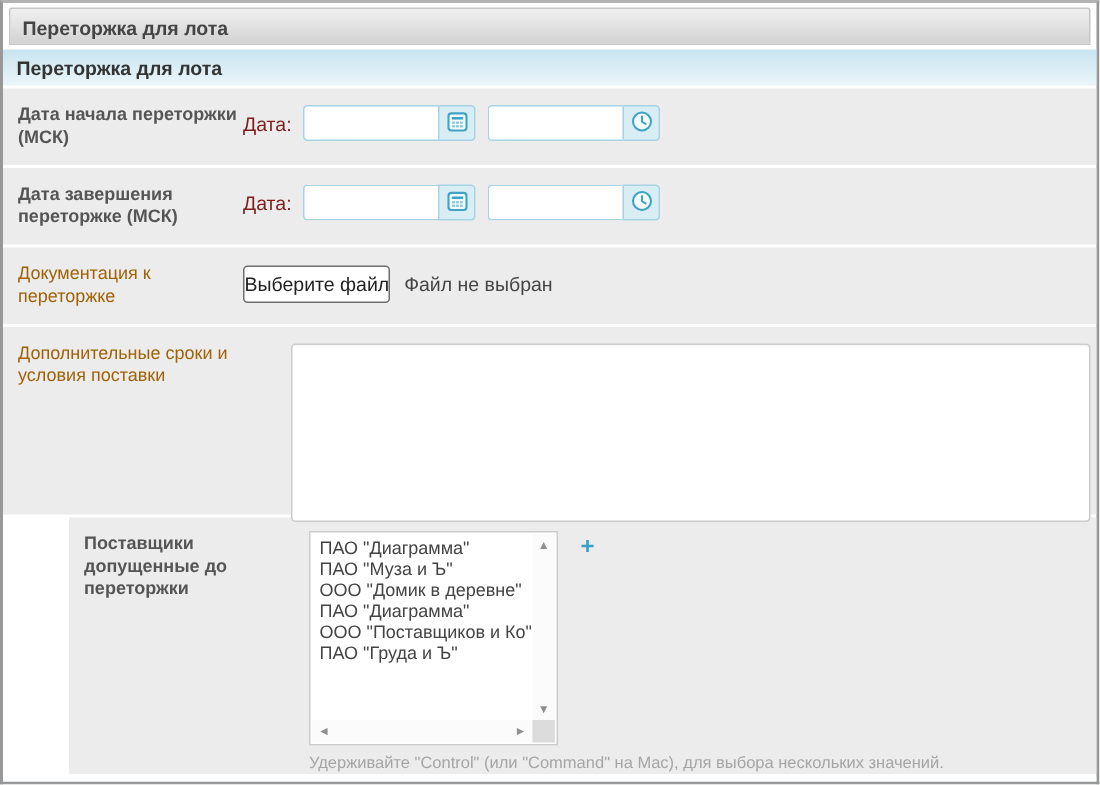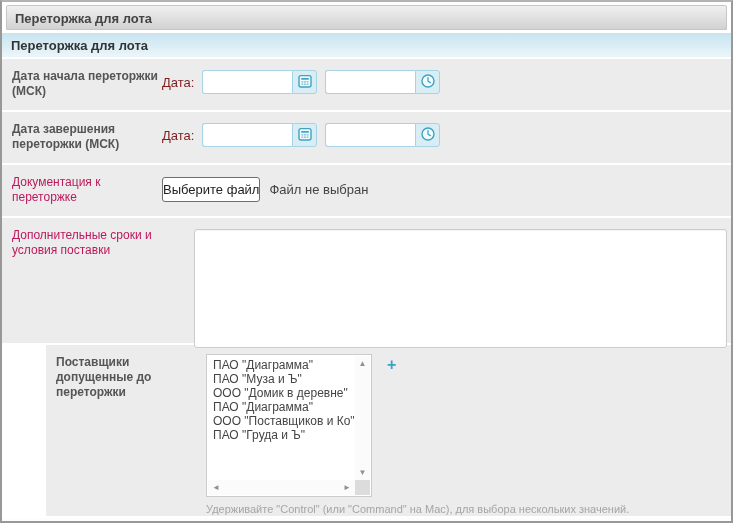--- a/index.html
+++ b/index.html
@@ -12,21 +12,21 @@
                border-radius:2px 2px 0 0; font-size:13px; font-weight:bold; color:#444; }
   .section-bar { box-sizing:border-box; margin-top:3px; height:24px; padding:5px 0 0 9px;
                  background:linear-gradient(#c8e4f0,#ebf6fa); font-size:13px; font-weight:bold; color:#333; }
 
   .row { display:flex; margin-top:2px; background:#ececec; }
   .row.r-sm { height:51px; }
   .row.r-ta { height:125px;gap:32px; }
   .row.r-sel { height:171px;margin-left:44px; }
   .label { box-sizing:border-box; width:160px; padding:10px 4px 4px 10px;
            font-size:12px; line-height:15px; color:#555; font-weight:bold; }
-  .label.plain { font-weight:normal; color:#be185d; }
+  .label.plain { font-weight:normal; color:#a16207; }
   .controls { flex:1; padding:8px 4px 0 0; }
 
   .date-line { display:flex; align-items:center; margin-top:3px; }
   .date-prefix { font-size:13px; color:#7f1d1d; margin-right:8px; }
   .dt-group { display:flex; margin-right:8px; }
   .dt-input { box-sizing:border-box; width:90px; height:24px; border:1px solid #a7d4e4; border-right:none;
               border-radius:3px 0 0 3px; padding:0 4px; font-size:12px; outline:none; background:#fff; }
   .dt-btn { box-sizing:border-box; width:25px; height:24px; background:#d9edf5; border:1px solid #a7d4e4;
             border-radius:0 3px 3px 0; display:flex; align-items:center; justify-content:center;
             padding:0; cursor:pointer; }
@@ -100,21 +100,21 @@
                 <path d="M8 4.6 V8.2 L10.4 9.6" stroke="#3fa3c4" stroke-width="1.3" fill="none" stroke-linecap="round"></path>
               </svg>
             </span>
           </button>
         </span>
       </div>
     </div>
   </div>
 
   <div class="row r-sm">
-    <div class="label">Дата завершения переторжки (МСК)</div>
+    <div class="label">Дата завершения переторжке (МСК)</div>
     <div class="controls">
       <div class="date-line">
         <span class="date-prefix">Дата:</span>
         <span class="dt-group">
           <input class="dt-input" type="text" value="" style="">
           <button class="dt-btn">
             <span>
               <svg width="16" height="16" viewBox="0 0 16 16">
                 <rect x="2" y="2.6" width="12" height="11.4" rx="2" fill="#f2fafc" stroke="#3fa3c4" stroke-width="1.4"></rect>
                 <rect x="4.2" y="5" width="7.6" height="1.7" fill="#3fa3c4"></rect>

